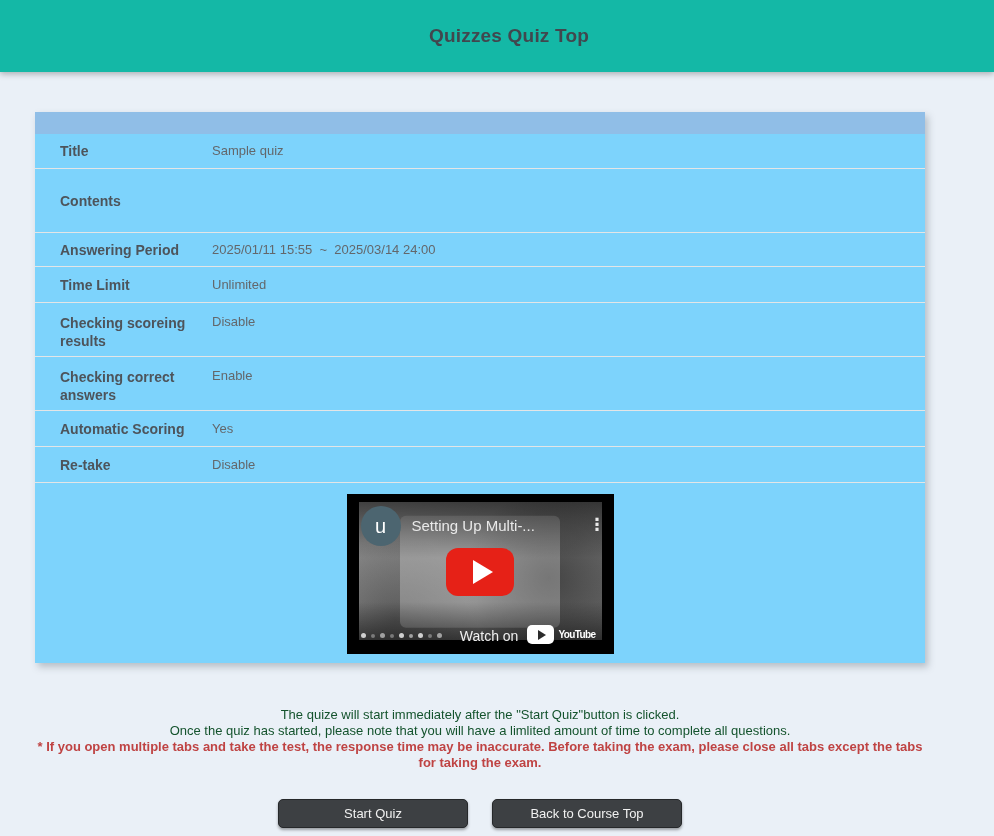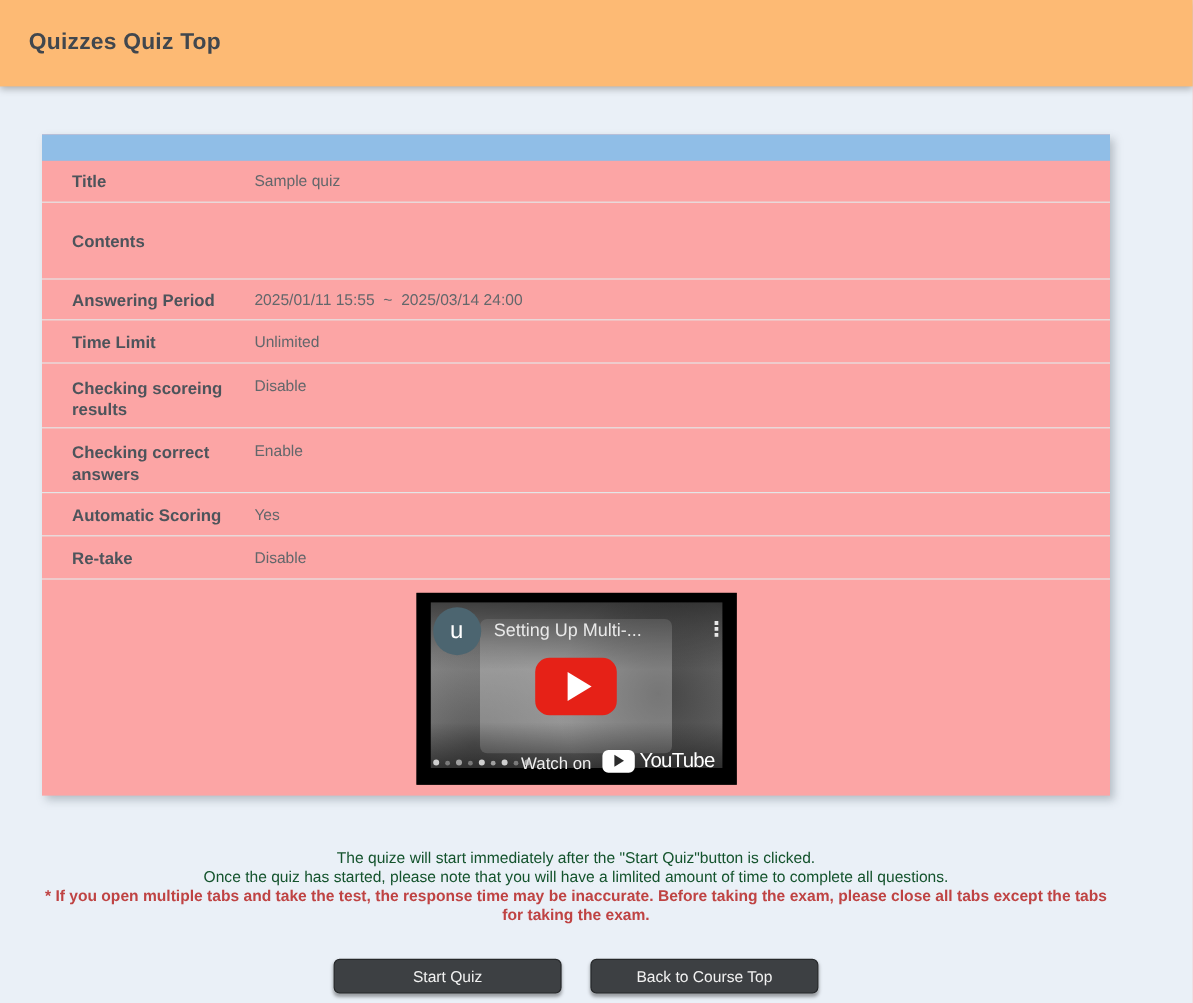--- a/index.html
+++ b/index.html
@@ -6,40 +6,41 @@
   html, body { width: 994px; height: 836px; }
   body {
     font-family: "Liberation Sans", "DejaVu Sans", sans-serif;
     background: #eaf0f7;
     overflow: hidden;
   }
 
   
   .app-header {
     height: 72px;
-    background: #fdba74;
+    background: #14b8a6;
     box-shadow: 0 2px 6px rgba(0,0,0,0.28);
     display: flex;
     align-items: center;
     padding-left: 24px;
     position: relative;
     z-index: 5;
+    justify-content: center;
   }
   .app-header h1 {
     font-size: 19px;
     font-weight: bold;
     color: #41474e;
     letter-spacing: 0.2px;
   }
 
   
   .card {
     width: 890px;
     margin: 40px 0 0 35px;
-    background: #fca5a5;
+    background: #7dd3fc;
     box-shadow: 3px 4px 7px rgba(120,130,140,0.45);
   }
   .table-head {
     height: 22px;
     background: #90bee7;
   }
   .row {
     display: flex;
     align-items: center;
     border-bottom: 1px solid #e4e5e6;
@@ -199,22 +200,22 @@
   }
   .yt-logo-play .tri {
     width: 0; height: 0;
     border-left: 8px solid #2b2b2b;
     border-top: 5px solid transparent;
     border-bottom: 5px solid transparent;
     margin-left: 2px;
   }
   .yt-logo-word {
     color: #ffffff;
-    font-size: 17px;
-    font-weight: normal;
+    font-size: 10px;
+    font-weight: bold;
     letter-spacing: -0.6px;
   }
 
   
   .notes {
     width: 890px;
     margin: 44px 0 0 35px;
     text-align: center;
     font-size: 13px;
     line-height: 16px;

